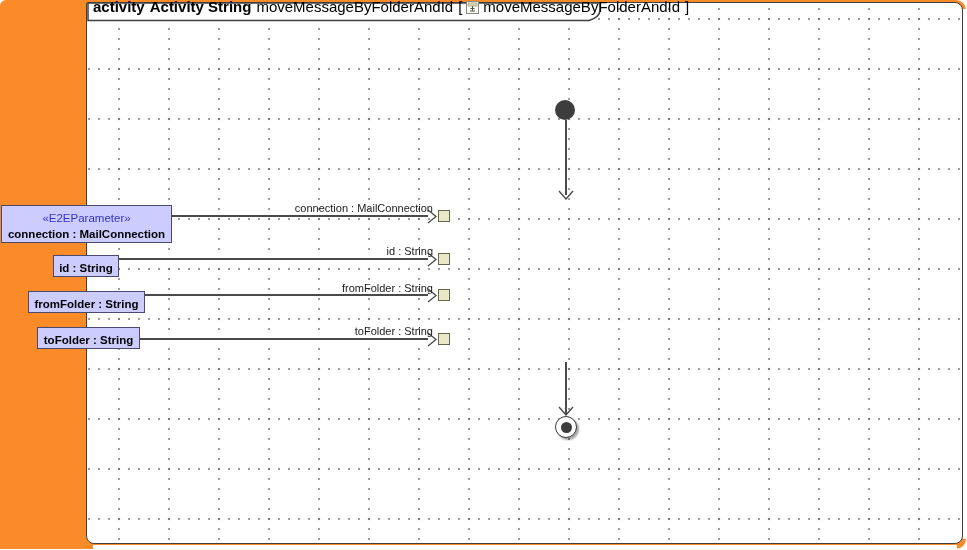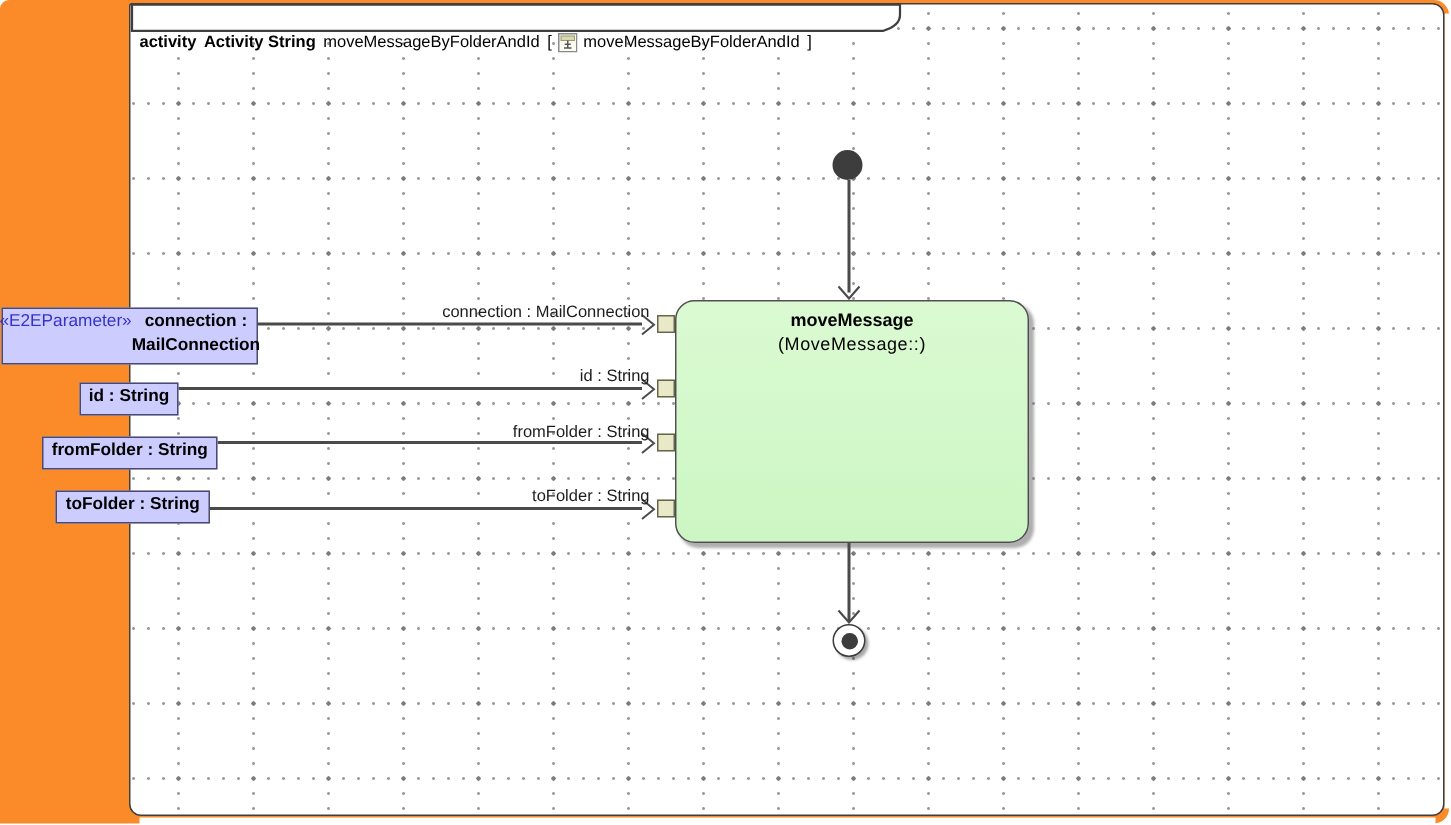--- a/index.html
+++ b/index.html
@@ -23,23 +23,23 @@
       radial-gradient(circle, #9d9d9d 0.8px, rgba(0,0,0,0) 1.1px),
       radial-gradient(circle, #9d9d9d 0.8px, rgba(0,0,0,0) 1.1px);
     background-size: 50px 50px, 10px 50px, 50px 10px;
     background-position: 7px 41px, 7px 41px, 7px 1px;
     border:1.5px solid #3f3f3f;
     border-radius:2px 8px 8px 8px;
   }
 
   .tab { position:absolute; left:86px; top:2px; width:522px; height:20px; }
   .tab-text {
-    position:absolute; left:93px; top:21px; height:14px; width:510px;
-    font-size:11px; line-height:14px; color:#000; white-space:nowrap;
-    display:flex; 
+    position:absolute; left:93px; top:0; height:14px; width:510px;
+    font-size:15px; line-height:14px; color:#000; white-space:nowrap;
+    display:flex; align-items:center;
   }
   .tab-text .b { font-weight:bold; }
   .tab-text .sp { margin-left:5px; }
   .diagram-icon { display:inline-block; margin:0 4px 0 4px; position:relative; top:1px; }
 
   .initial-node {
     position:absolute; left:555px; top:100px; width:20px; height:20px;
     background:#3d3d3d; border-radius:50%;
   }
   .edge-v { position:absolute; width:1.5px; background:#4a4a4a; }
@@ -55,21 +55,21 @@
   .activity-title { margin-top:5px; font-size:12px; font-weight:bold; color:#000; text-align:center; }
   .activity-sub   { margin-top:2px; font-size:12px; color:#000; text-align:center; letter-spacing:0.4px; }
 
   .pin {
     position:absolute; left:438px; width:12px; height:12px;
     background:#e9e9c8; border:1px solid #66664d;
   }
 
   .param-box {
     position:absolute; background:#ccccfe; border:1px solid #4a4a70;
-    display:flex; flex-direction:row; justify-content:center;
+    display:flex; flex-direction:column; justify-content:flex-end;
     color:#000; text-align:center;
   }
   .param-box .stereo { font-size:11.5px; color:#3333cc; line-height:16px; }
   .param-box .pname  { font-size:11.5px; font-weight:bold; line-height:16px; }
 
   .edge-label {
     position:absolute; font-size:11px; color:#1c1c1c; white-space:nowrap;
     text-align:right;
   }
 
@@ -112,24 +112,20 @@
     <span>moveMessageByFolderAndId</span>
     <span class="sp">]</span>
   </div>
 
   <div class="initial-node"></div>
   <div class="edge-v" style="left:565px; top:120px; height:75px;"></div>
   <svg class="arrow-svg" style="left:558px; top:190px;" width="16" height="10">
     <path d="M1,1 L8,9 L15,1" stroke="#4a4a4a" stroke-width="1.4" fill="none"></path>
   </svg>
 
-  <div class="activity">
-    <div class="activity-title">moveMessage</div>
-    <div class="activity-sub">(MoveMessage::)</div>
-  </div>
 
   <div class="pin" style="top:210px;"></div>
   <div class="pin" style="top:253px;"></div>
   <div class="pin" style="top:289px;"></div>
   <div class="pin" style="top:333px;"></div>
 
   <div class="edge-h" style="left:172px; top:215px; width:256px;"></div>
   <div class="edge-h" style="left:119px; top:258px; width:309px;"></div>
   <div class="edge-h" style="left:145px; top:294px; width:283px;"></div>
   <div class="edge-h" style="left:140px; top:338px; width:288px;"></div>

